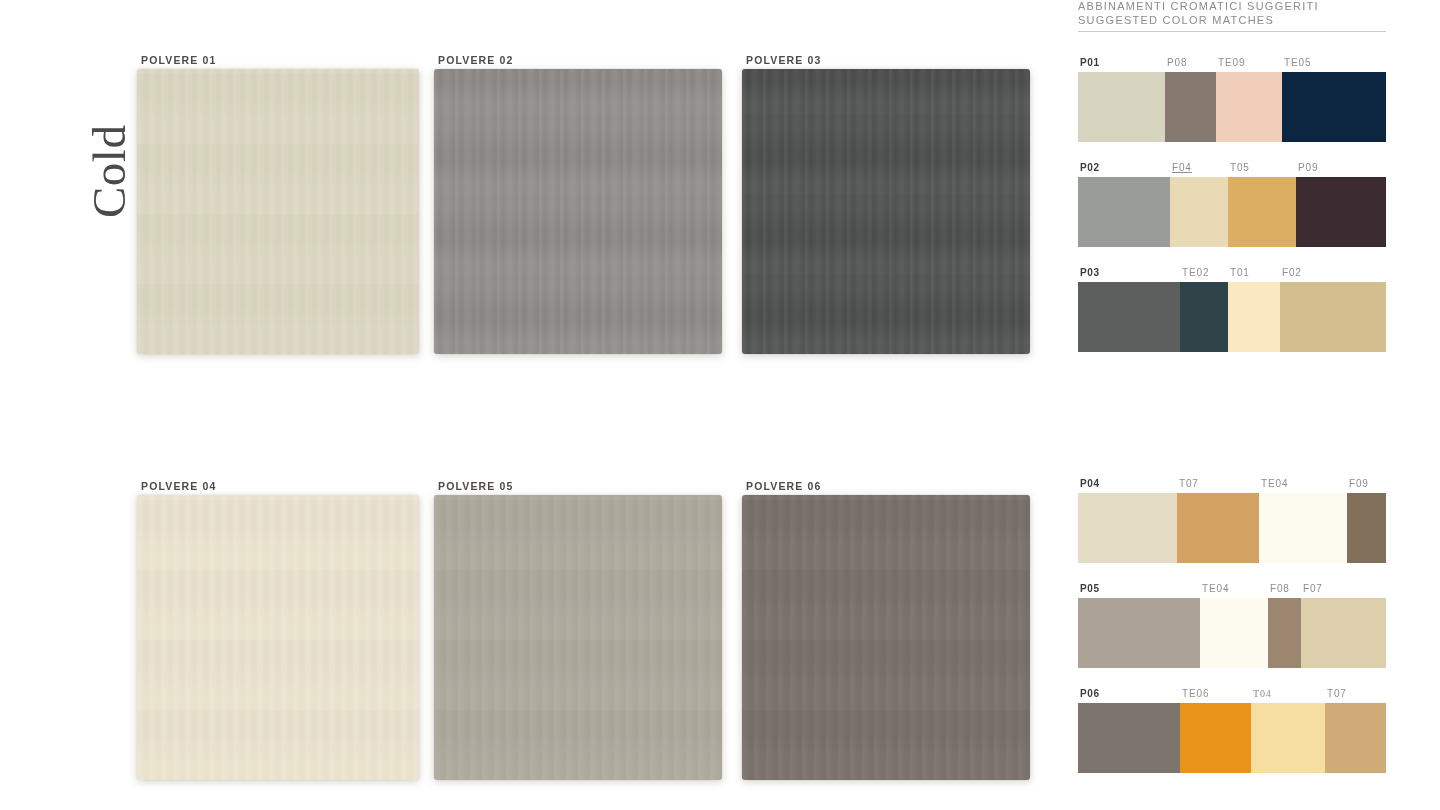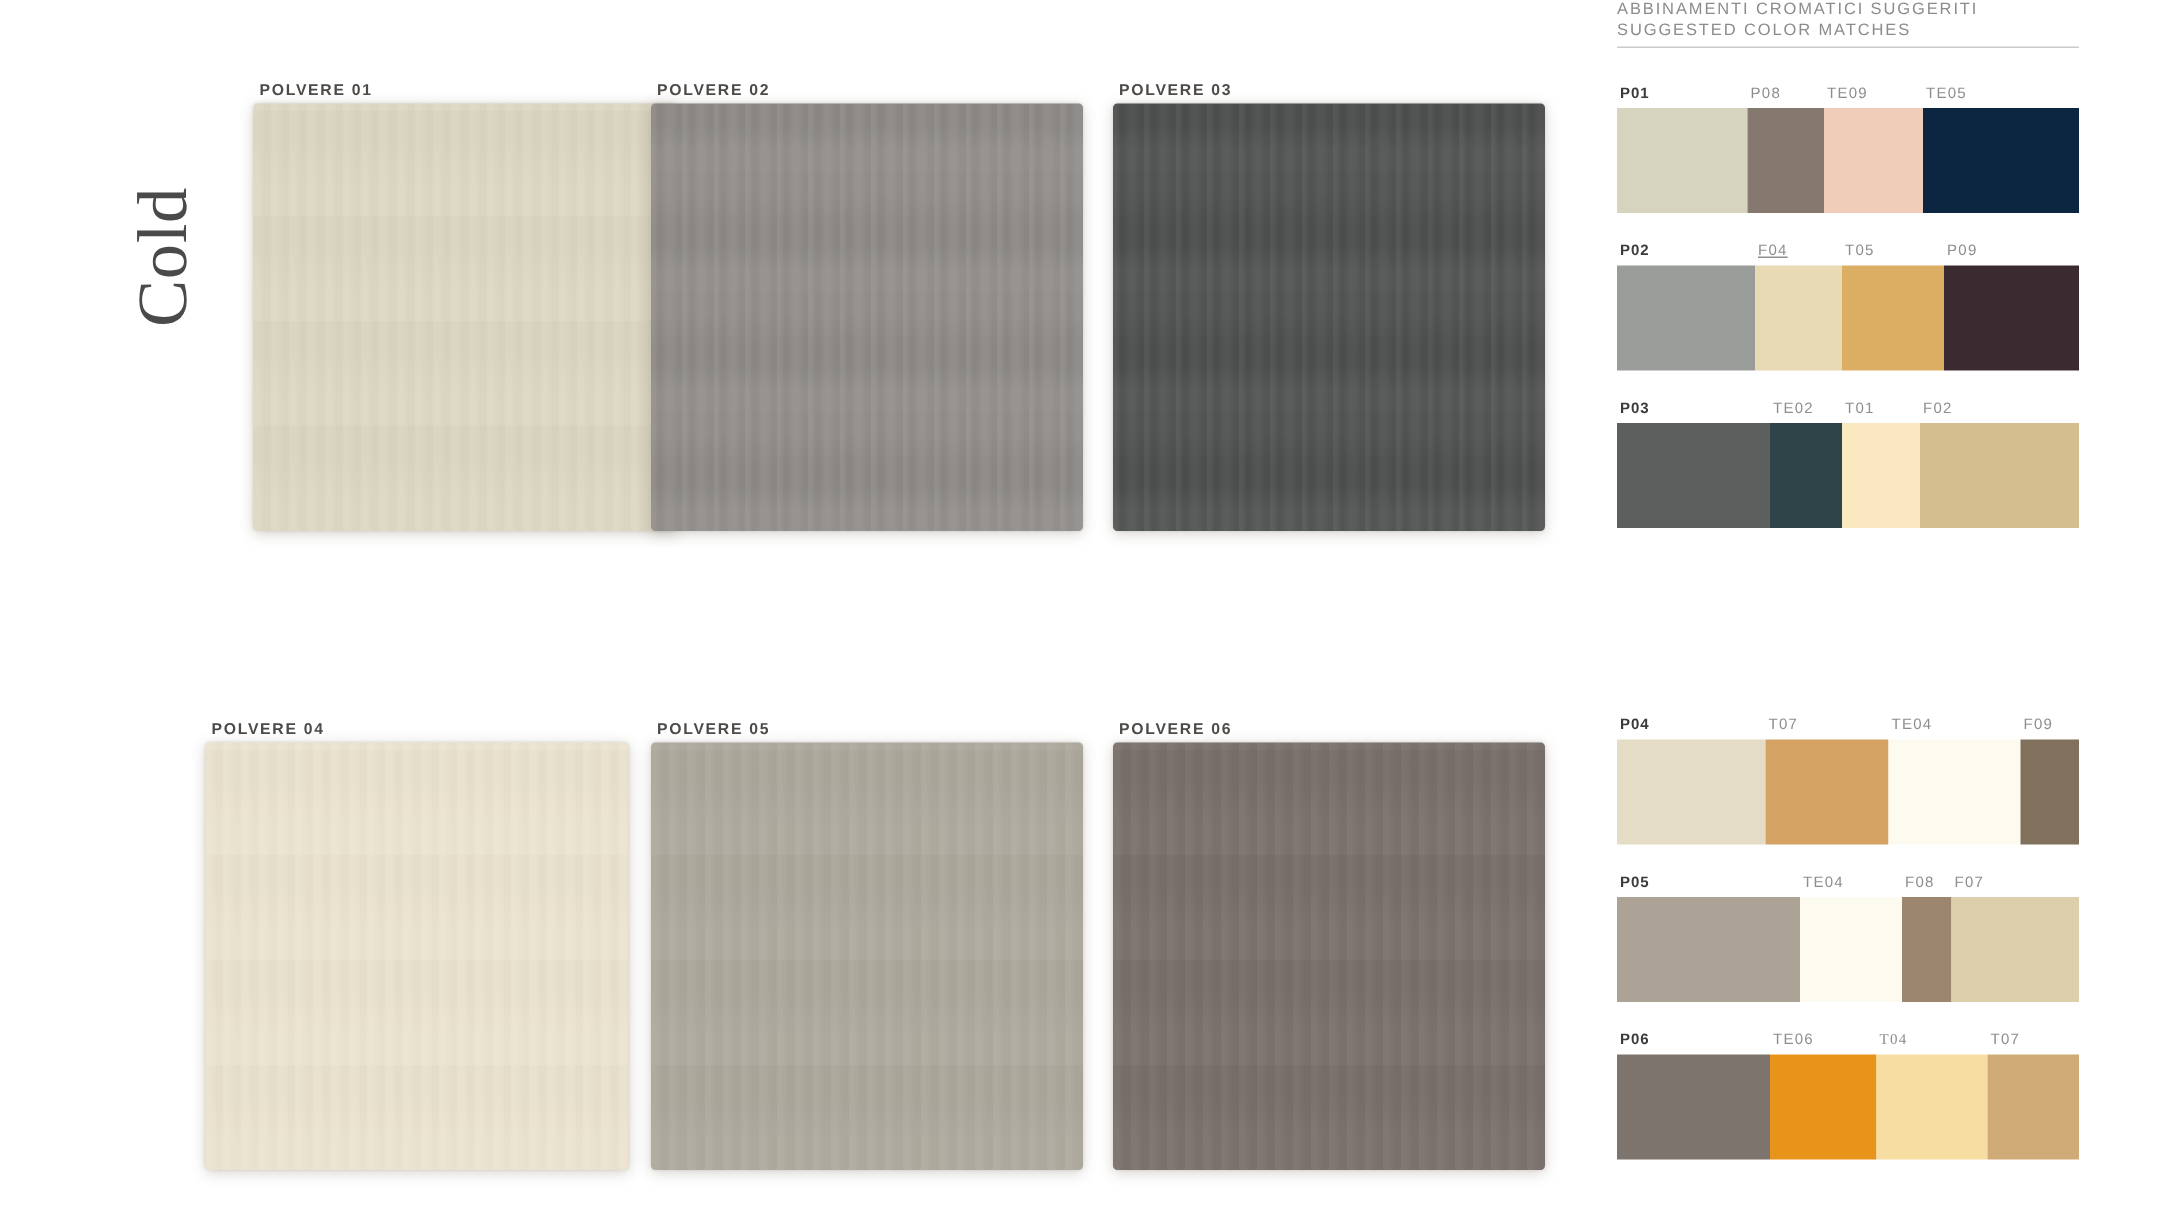--- a/index.html
+++ b/index.html
@@ -175,21 +175,21 @@
   }
 </style>
 </head>
 <body>
 
 <div class="page">
 
   <div class="group group-cold">
     <div class="side-label side-label-cold">Cold</div>
 
-    <div class="tile-wrap" id="cold-tile-0" style="left: 137px; top: 69px; width: 282px; height: 285px; margin-left: 32px;">
+    <div class="tile-wrap" id="cold-tile-0" style="left: 137px; top: 69px; width: 282px; height: 285px;">
       <div class="tile-label">POLVERE 01</div>
       <div class="tile tile-shadow" id="cold-tile-0-sw" title="POLVERE 01 — P01" style="width: 282px; height: 285px; background: rgb(220, 216, 194);">
         <div class="tile-tex tile-tex-soft"></div>
       </div>
     </div>
 
     <div class="tile-wrap" id="cold-tile-1" style="left: 434px; top: 69px; width: 288px; height: 285px;">
       <div class="tile-label">POLVERE 02</div>
       <div class="tile tile-shadow" id="cold-tile-1-sw" title="POLVERE 02 — P02" style="width: 288px; height: 285px; background: rgb(144, 141, 138);">
         <div class="tile-tex"></div>

